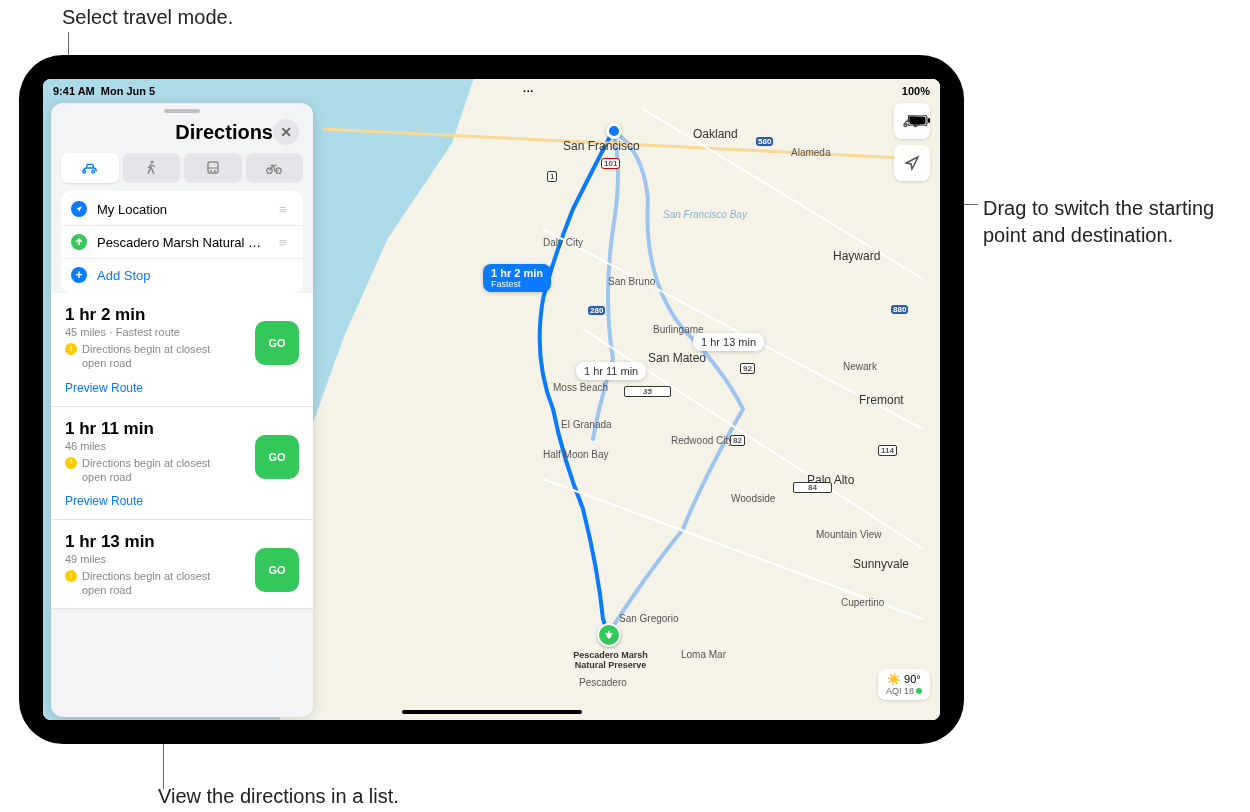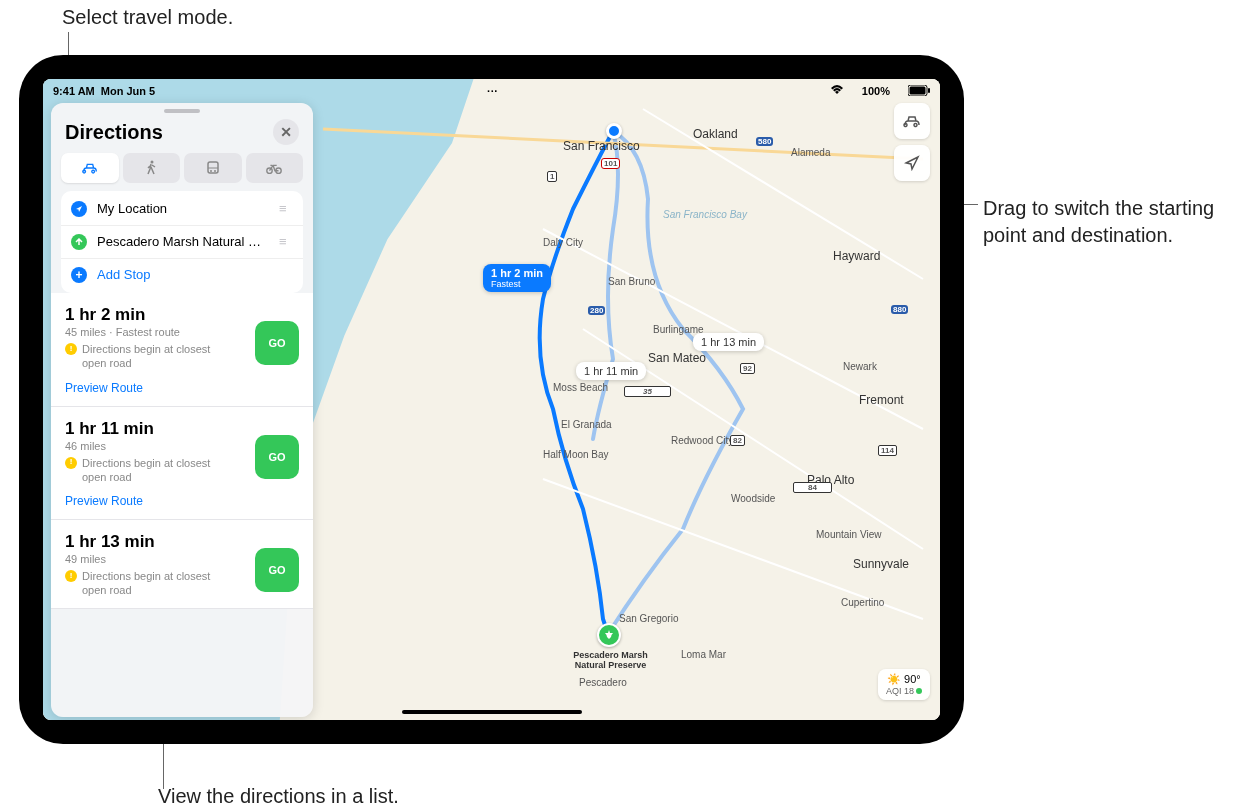--- a/index.html
+++ b/index.html
@@ -6,21 +6,21 @@
 body { background: #fff; width: 1250px; height: 812px; position: relative; }
 
 .callout { position: absolute; font-size: 20px; color: #222; line-height: 1.35; }
 .callout-line { position: absolute; background: #666; }
 
 .ipad-frame { position: absolute; left: 19px; top: 55px; width: 945px; height: 689px; background: #000; border-radius: 44px; padding: 24px; }
 .ipad-screen { width: 100%; height: 100%; background: #f0f0f0; border-radius: 8px; overflow: hidden; position: relative; }
 
 .status-bar { position: absolute; top: 0; left: 0; right: 0; height: 20px; display: flex; justify-content: space-between; align-items: center; padding: 4px 10px 0; font-size: 11px; font-weight: 600; color: #000; z-index: 50; }
 .status-left { display: flex; gap: 6px; }
-.status-right { display: flex; align-items: flex-start; gap: 18px; }
+.status-right { display: flex; align-items: flex-end; gap: 18px; flex-direction: column; }
 
 .home-indicator { position: absolute; bottom: 6px; left: 50%; transform: translateX(-50%); width: 180px; height: 4px; background: #000; border-radius: 3px; z-index: 50; }
 
 .map-bg { position: absolute; inset: 0; background: linear-gradient(135deg, #b8dce8 0%, #b8dce8 25%, #e8e4d4 30%, #eae8de 100%); }
 .ocean { position: absolute; left: 0; top: 0; width: 48%; height: 100%; background: #addae8; clip-path: polygon(0 0, 100% 0, 95% 10%, 80% 25%, 70% 40%, 62% 55%, 58% 70%, 55% 100%, 0 100%); }
 .land { position: absolute; right: 0; top: 0; width: 75%; height: 100%; background: #f5f2e8; }
 .map-roads { position: absolute; inset: 0; }
 .map-roads line { stroke: #fff; stroke-width: 2; }
 .map-roads .hwy { stroke: #f9d896; stroke-width: 3; }
 .route { stroke: #0a7aff; stroke-width: 4; fill: none; stroke-linecap: round; }
@@ -38,31 +38,31 @@
 .dest-pin svg { width: 12px; height: 12px; }
 .dest-label { position: absolute; font-size: 9px; font-weight: 700; color: #333; text-align: center; line-height: 1.1; }
 
 .map-controls { position: absolute; top: 24px; right: 10px; display: flex; flex-direction: column; gap: 6px; }
 .map-btn { width: 36px; height: 36px; background: rgba(255,255,255,.95); border-radius: 8px; display: flex; align-items: center; justify-content: center; box-shadow: 0 1px 3px rgba(0,0,0,.15); }
 .weather-badge { position: absolute; bottom: 20px; right: 10px; background: rgba(255,255,255,.95); border-radius: 8px; padding: 4px 8px; font-size: 11px; box-shadow: 0 1px 3px rgba(0,0,0,.15); text-align: center; }
 .weather-badge .aqi-dot { display: inline-block; width: 6px; height: 6px; background: #34c759; border-radius: 50%; margin-left: 2px; }
 
 .sidebar { position: absolute; left: 8px; top: 24px; width: 262px; height: 614px; background: rgba(245,245,247,.96); border-radius: 12px; box-shadow: 0 2px 12px rgba(0,0,0,.15); overflow: hidden; display: flex; flex-direction: column; }
 .grabber { width: 36px; height: 4px; background: #c0c0c4; border-radius: 2px; margin: 6px auto 0; }
-.panel-header { display: flex; justify-content: space-between; align-items: center; padding: 6px 14px 8px; }
+.panel-header { display: flex; justify-content: flex-end; align-items: center; padding: 6px 14px 8px; }
 .panel-header h1 { font-size: 20px; font-weight: 700; }
 .close-btn { width: 26px; height: 26px; background: #e5e5e9; border-radius: 50%; display: flex; align-items: center; justify-content: center; font-size: 14px; color: #666; font-weight: 600; }
 
 .mode-tabs { display: flex; gap: 4px; padding: 0 10px 8px; }
 .mode-tab { flex: 1; height: 30px; background: #e5e5e9; border-radius: 7px; display: flex; align-items: center; justify-content: center; }
 .mode-tab.active { background: #fff; box-shadow: 0 1px 2px rgba(0,0,0,.1); }
 .mode-tab svg { width: 18px; height: 16px; }
 
 .stops-block { background: #fff; margin: 0 10px; border-radius: 10px; padding: 2px 0; }
-.stop-row { display: flex; padding: 8px 10px; gap: 10px; font-size: 13px; position: relative; }
+.stop-row { display: flex; align-items: center; padding: 8px 10px; gap: 10px; font-size: 13px; position: relative; }
 .stop-row + .stop-row { border-top: 1px solid #eee; }
 .stop-icon { width: 16px; height: 16px; border-radius: 50%; display: flex; align-items: center; justify-content: center; flex-shrink: 0; }
 .stop-icon.origin { background: #0a7aff; }
 .stop-icon.dest { background: #34c759; }
 .stop-icon.add { background: #0a7aff; }
 .stop-text { flex: 1; white-space: nowrap; overflow: hidden; text-overflow: ellipsis; }
 .stop-text.link { color: #0a7aff; }
 .drag-handle { width: 14px; color: #c7c7cc; flex-shrink: 0; }
 
 .filter-row { display: flex; gap: 8px; padding: 10px 12px; }

